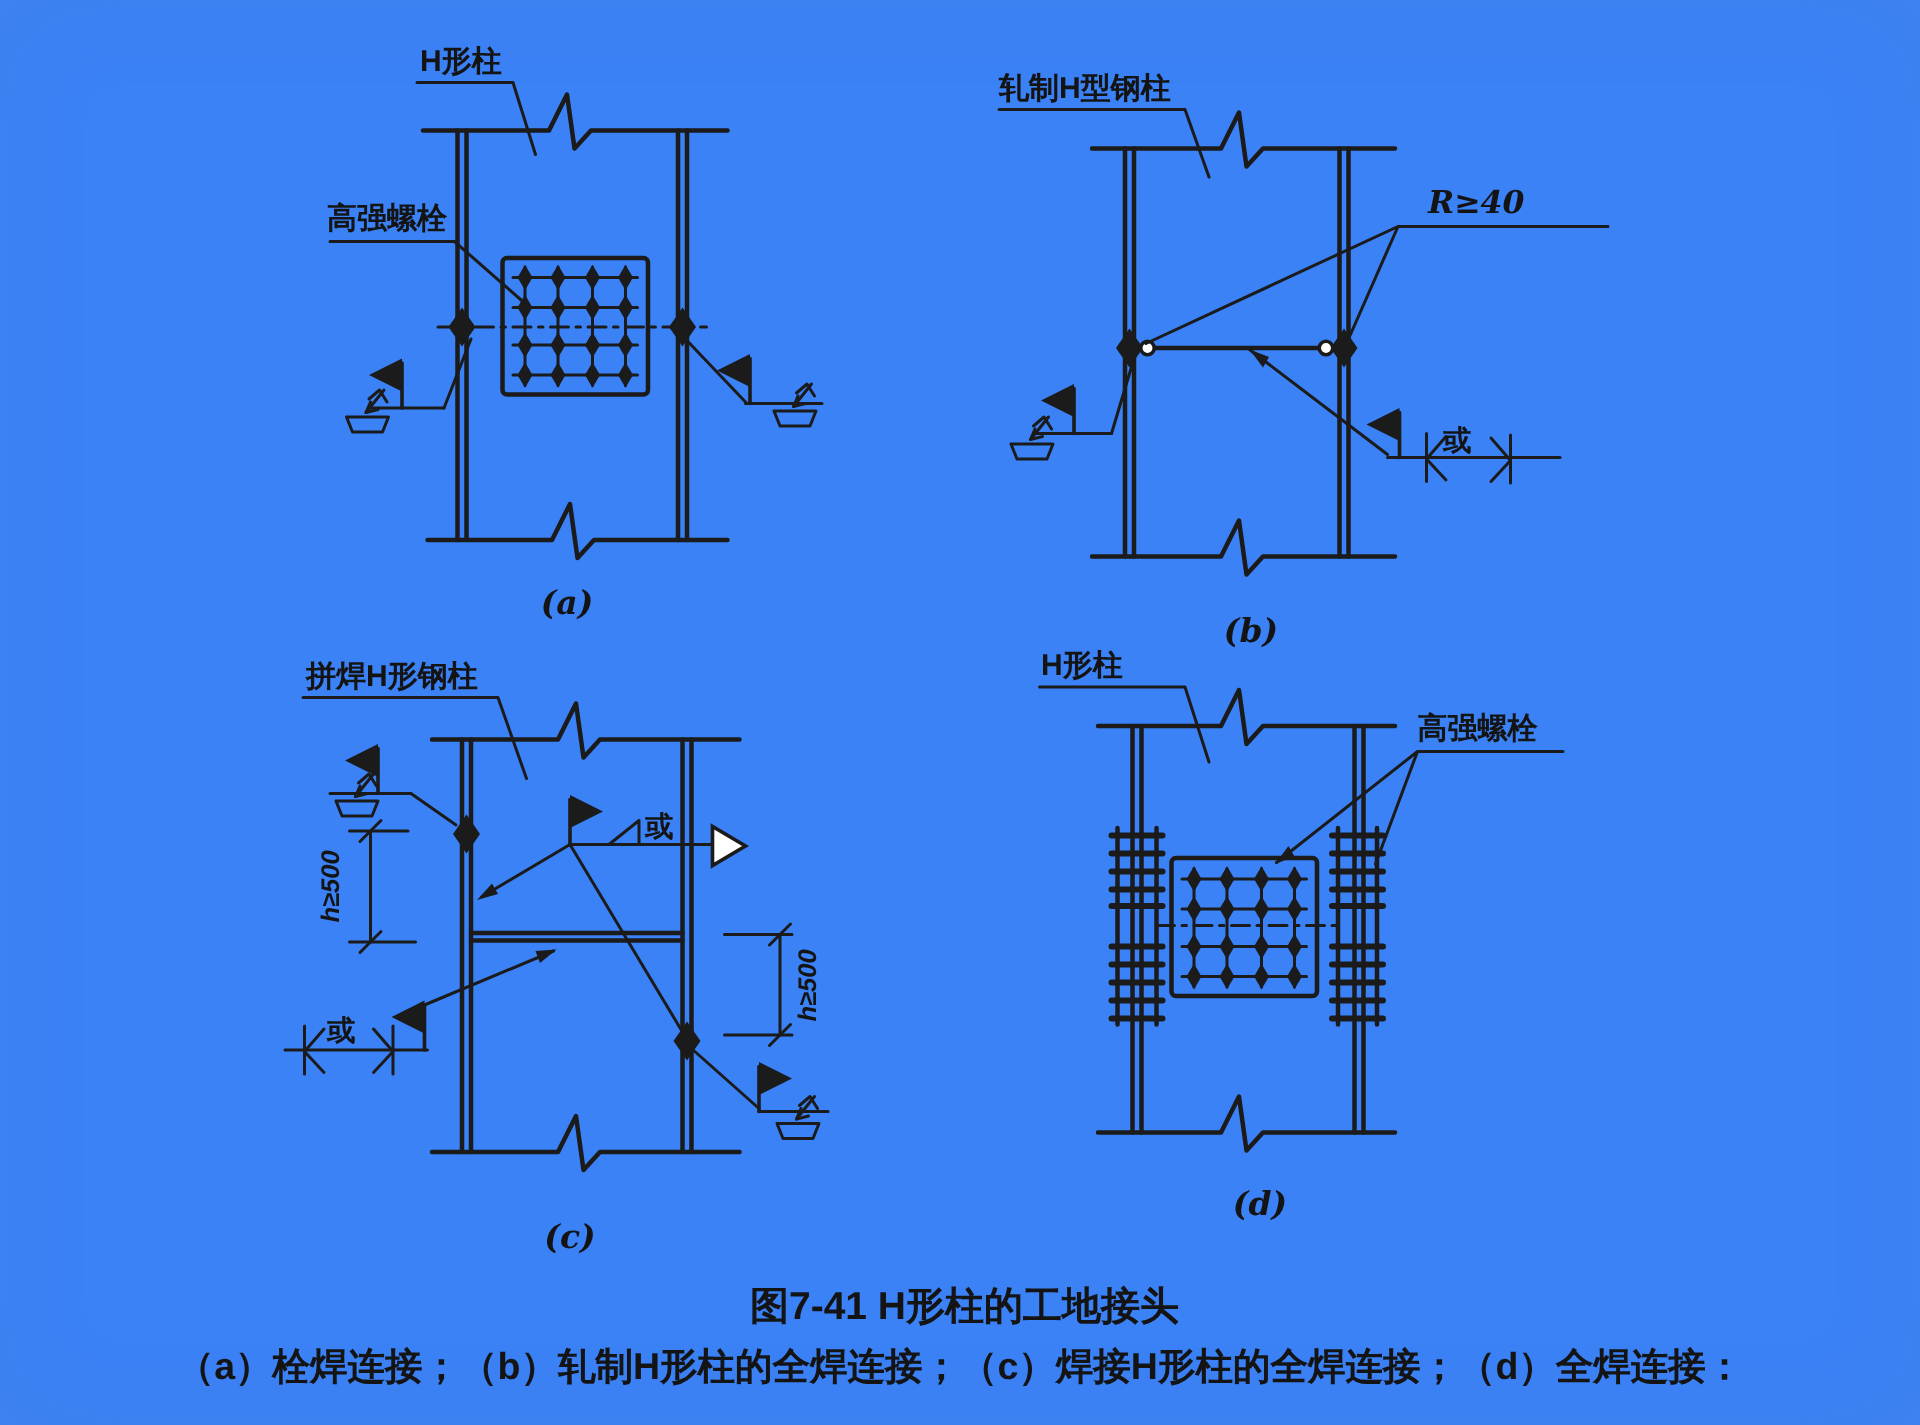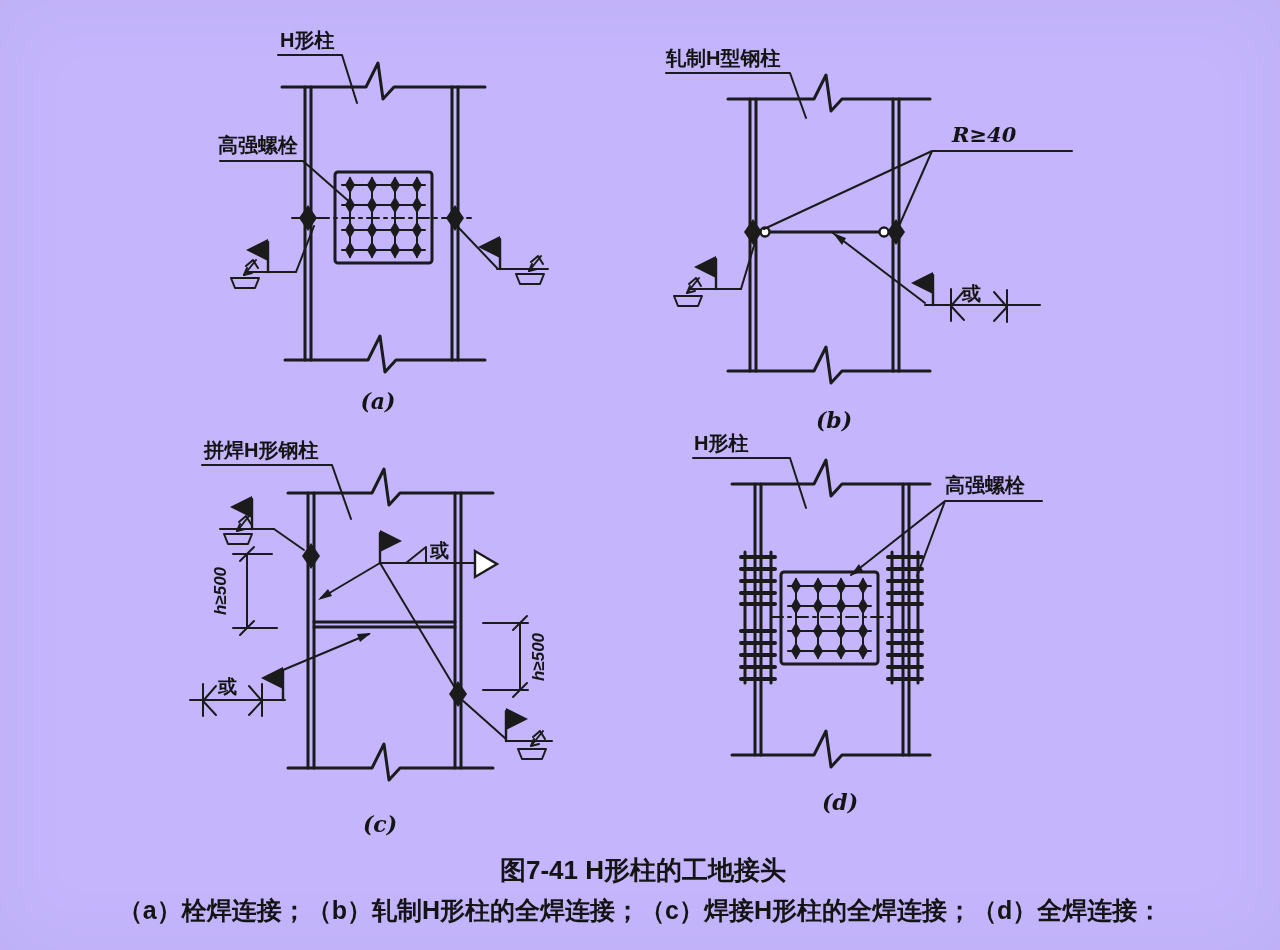--- a/index.html
+++ b/index.html
@@ -1,16 +1,16 @@
 <!DOCTYPE html>
 <html><head>
 <meta charset="utf-8">
 <style>
   html,body{margin:0;padding:0;background:#fdfdfe;}
-  #page{position:relative;width:1280px;height:950px;background:#c4b5fd;
+  #page{position:relative;width:1280px;height:950px;background:#3b82f6;
         box-shadow:inset 0 0 70px rgba(120,125,135,0.08);overflow:hidden;
         font-family:"Liberation Sans",sans-serif;}
   svg{display:block}
   .ln{fill:none;stroke:#1b1b1b;stroke-width:2.4;stroke-linecap:round;stroke-linejoin:round}
   .thick{stroke-width:3}
   .thin{stroke-width:2}
   .heavy{stroke-width:4}
   .fillb{fill:#1b1b1b;stroke:none}
   .wfill{fill:#ffffff;stroke:#1b1b1b;stroke-width:2.4}
   .cl{stroke-dasharray:12 5 3 5;stroke-width:2}

